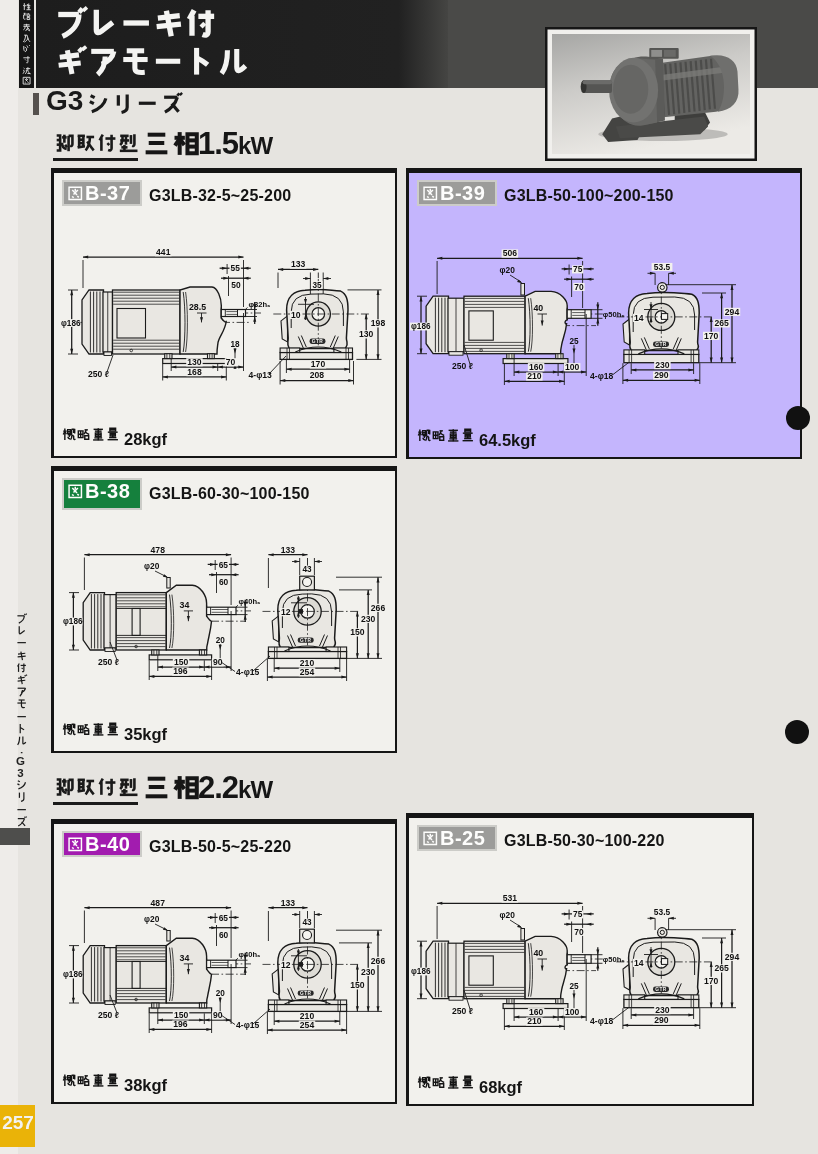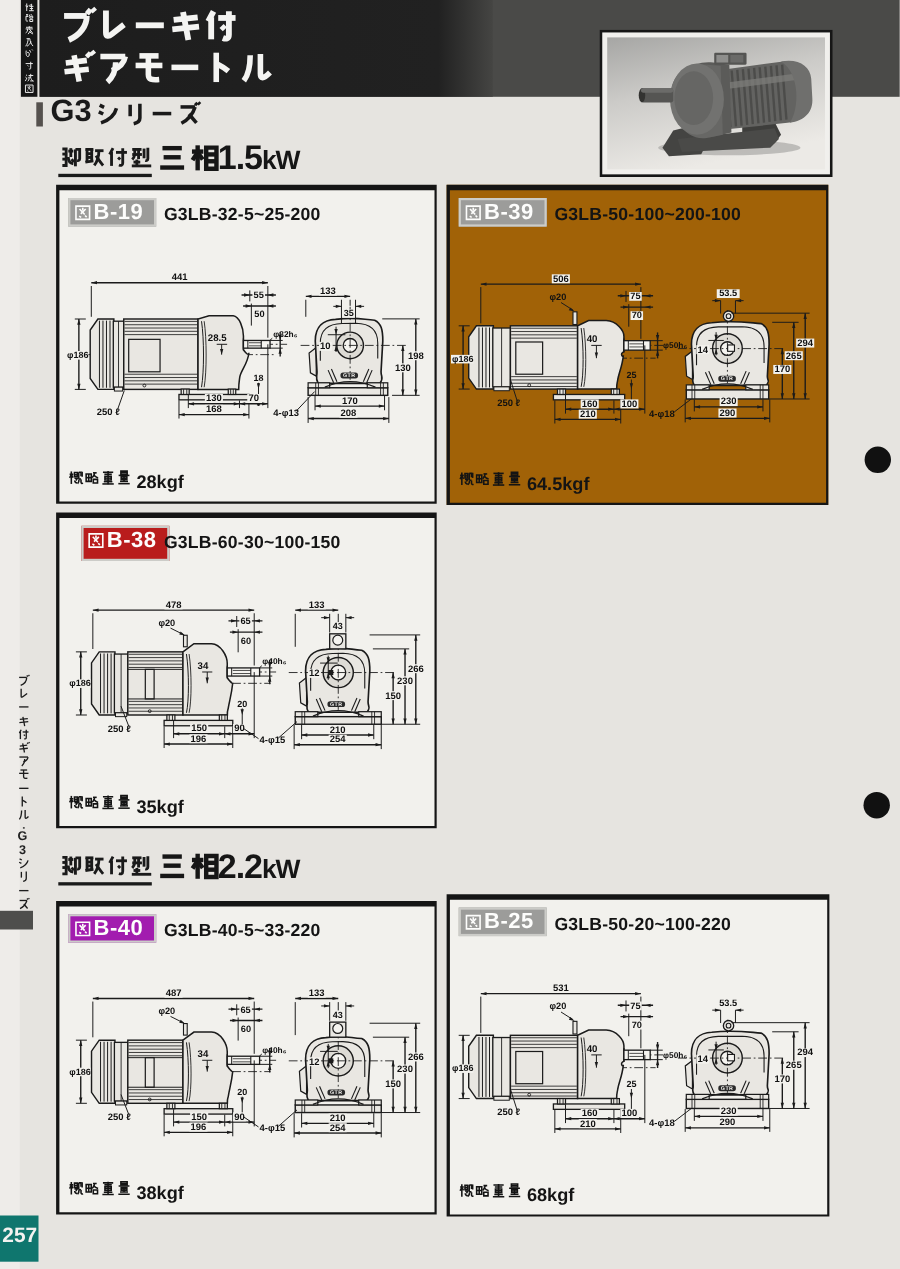--- a/index.html
+++ b/index.html
@@ -387,21 +387,21 @@
     </svg></div>
 <div style="position:absolute;left:15.5px;top:803.6px;line-height:0"><svg width="11.3" height="11.3" style="color:#1c1c1c;--sw:12;overflow:visible">
       <use href="#g30fc" x="0" y="0" width="11.3" height="11.3"></use>
     </svg></div>
 <div style="position:absolute;left:15.5px;top:815.8px;line-height:0"><svg width="11.3" height="11.3" style="color:#1c1c1c;--sw:12;overflow:visible">
       <use href="#g30ba" x="0" y="0" width="11.3" height="11.3"></use>
     </svg></div>
 
 <div style="position:absolute;left:0;top:828px;width:30px;height:17px;background:#4e4e4c"></div>
 
-<div style="position:absolute;left:0;top:1105px;width:35px;height:42px;background:#0f766e"><svg width="35" height="42">
+<div style="position:absolute;left:0;top:1105px;width:35px;height:42px;background:#eab308"><svg width="35" height="42">
       <text x="18" y="24" text-anchor="middle" font-family="Liberation Sans" font-size="19" font-weight="700" fill="#f2f2f0">257</text>
     </svg></div>
 
 <svg width="212" height="134" viewBox="0 0 212 134" style="position:absolute;left:545px;top:27px">
     <defs>
       <linearGradient id="pbg" x1="0" y1="0" x2="0.35" y2="1">
         <stop offset="0" stop-color="#a6a6a4"></stop>
         <stop offset="0.45" stop-color="#cccbc8"></stop>
         <stop offset="1" stop-color="#eceae6"></stop>
       </linearGradient>
@@ -478,21 +478,21 @@
       <use href="#g76f8" x="29.4" y="0" width="29" height="29"></use>
     </svg></div>
 <div style="position:absolute;left:198px;top:772px;font:700 31px/31px &quot;Liberation Sans&quot;,sans-serif;color:#161616;letter-spacing:-1px">2.2<span style="font-size:24px">kW</span></div>
 
 <div style="position:absolute;left:51px;top:168px;width:346px;height:290px;background:#f2f1ed;border:solid #151515;border-width:5px 2.5px 2.5px 3px;box-sizing:border-box">
 
 <div style="position:absolute;left:8px;top:7px;width:80px;height:26px;background:#9c9c9a;border:2.5px solid #ccccc8;box-sizing:border-box">
       <div style="position:absolute;left:3px;top:2.5px;line-height:0"><svg width="16.5" height="16.5" style="color:#fdfdfc;--sw:10;overflow:visible">
           <use href="#g56f3" x="0" y="0" width="16.5" height="16.5"></use>
         </svg></div>
-      <div style="position:absolute;left:21px;top:-2px;font:700 20px/26px &quot;Liberation Sans&quot;,sans-serif;color:#fdfdfc;letter-spacing:0.5px">B-19</div>
+      <div style="position:absolute;left:21px;top:-2px;font:700 20px/26px &quot;Liberation Sans&quot;,sans-serif;color:#fdfdfc;letter-spacing:0.5px">B-37</div>
     </div>
 
 <div style="position:absolute;left:95px;top:11.5px;font:700 16px/22px &quot;Liberation Sans&quot;,sans-serif;color:#141414;letter-spacing:0.2px">G3LB-32-5~25-200</div>
 
 <svg width="346" height="290" viewBox="0 0 346 290" style="position:absolute;left:-3px;top:-5px">
       <line x1="25" y1="154.4" x2="200" y2="154.4" stroke="#1b1b1b" stroke-width="0.8" stroke-dasharray="8,2.5,1.6,2.5"></line>
       <line x1="160" y1="145" x2="210" y2="145" stroke="#1b1b1b" stroke-width="0.8" stroke-dasharray="8,2.5,1.6,2.5"></line>
       <path d="M52.5,122 L38,122 L31,132 L31,176 L38,186 L52.5,186 Z" fill="#e9e7e2" stroke="#1b1b1b" stroke-width="1.3"></path>
       <line x1="49" y1="123.5" x2="49" y2="184.5" stroke="#1b1b1b" stroke-width="0.9"></line>
       <line x1="45.8" y1="123.5" x2="45.8" y2="184.5" stroke="#1b1b1b" stroke-width="0.9"></line>
@@ -666,30 +666,30 @@
 
 <div style="position:absolute;left:8px;top:253.5px;line-height:0"><svg width="58" height="14.5" style="color:#141414;--sw:11;overflow:visible">
         <use href="#g6982" x="0" y="0" width="14.5" height="14.5"></use>
         <use href="#g7565" x="14.5" y="0" width="14.5" height="14.5"></use>
         <use href="#g91cd" x="29" y="0" width="14.5" height="14.5"></use>
         <use href="#g91cf" x="43.5" y="0" width="14.5" height="14.5"></use>
       </svg></div>
 <div style="position:absolute;left:70px;top:258px;font:700 16.5px/17px &quot;Liberation Sans&quot;,sans-serif;color:#141414">28kgf</div>
 </div>
 
-<div style="position:absolute;left:406px;top:168px;width:347px;height:291px;background:#a16207;border:solid #151515;border-width:5px 2.5px 2.5px 3px;box-sizing:border-box">
+<div style="position:absolute;left:406px;top:168px;width:396px;height:291px;background:#c4b5fd;border:solid #151515;border-width:5px 2.5px 2.5px 3px;box-sizing:border-box">
 
 <div style="position:absolute;left:8px;top:7px;width:80px;height:26px;background:#9c9c9a;border:2.5px solid #ccccc8;box-sizing:border-box">
       <div style="position:absolute;left:3px;top:2.5px;line-height:0"><svg width="16.5" height="16.5" style="color:#fdfdfc;--sw:10;overflow:visible">
           <use href="#g56f3" x="0" y="0" width="16.5" height="16.5"></use>
         </svg></div>
       <div style="position:absolute;left:21px;top:-2px;font:700 20px/26px &quot;Liberation Sans&quot;,sans-serif;color:#fdfdfc;letter-spacing:0.5px">B-39</div>
     </div>
 
-<div style="position:absolute;left:95px;top:11.5px;font:700 16px/22px &quot;Liberation Sans&quot;,sans-serif;color:#141414;letter-spacing:0.2px">G3LB-50-100~200-100</div>
+<div style="position:absolute;left:95px;top:11.5px;font:700 16px/22px &quot;Liberation Sans&quot;,sans-serif;color:#141414;letter-spacing:0.2px">G3LB-50-100~200-150</div>
 
 <svg width="347" height="291" viewBox="0 0 347 291" style="position:absolute;left:-3px;top:-5px">
       <line x1="10" y1="157.6" x2="190" y2="157.6" stroke="#1b1b1b" stroke-width="0.8" stroke-dasharray="8,2.5,1.6,2.5"></line>
       <line x1="145" y1="146" x2="200" y2="146" stroke="#1b1b1b" stroke-width="0.8" stroke-dasharray="8,2.5,1.6,2.5"></line>
       <path d="M42.5,128.2 L27.1,128.2 L20.1,138.2 L20.1,175.7 L27.1,185.7 L42.5,185.7 Z" fill="#e9e7e2" stroke="#1b1b1b" stroke-width="1.3"></path>
       <line x1="39" y1="129.7" x2="39" y2="184.2" stroke="#1b1b1b" stroke-width="0.9"></line>
       <line x1="35.8" y1="129.7" x2="35.8" y2="184.2" stroke="#1b1b1b" stroke-width="0.9"></line>
       <line x1="32.6" y1="129.7" x2="32.6" y2="184.2" stroke="#1b1b1b" stroke-width="0.9"></line>
       <line x1="29.4" y1="129.7" x2="29.4" y2="184.2" stroke="#1b1b1b" stroke-width="0.9"></line>
       <rect x="42" y="130.2" width="16" height="53.5" fill="#e9e7e2" stroke="#1b1b1b" stroke-width="1.2"></rect>
@@ -866,21 +866,21 @@
         <use href="#g6982" x="0" y="0" width="14.5" height="14.5"></use>
         <use href="#g7565" x="14.5" y="0" width="14.5" height="14.5"></use>
         <use href="#g91cd" x="29" y="0" width="14.5" height="14.5"></use>
         <use href="#g91cf" x="43.5" y="0" width="14.5" height="14.5"></use>
       </svg></div>
 <div style="position:absolute;left:70px;top:259px;font:700 16.5px/17px &quot;Liberation Sans&quot;,sans-serif;color:#141414">64.5kgf</div>
 </div>
 
 <div style="position:absolute;left:51px;top:466px;width:346px;height:287px;background:#f2f1ed;border:solid #151515;border-width:5px 2.5px 2.5px 3px;box-sizing:border-box">
 
-<div style="position:absolute;left:20px;top:7px;width:80px;height:32px;background:#b91c1c;border:2.5px solid #ccccc8;box-sizing:border-box">
+<div style="position:absolute;left:8px;top:7px;width:80px;height:32px;background:#15803d;border:2.5px solid #ccccc8;box-sizing:border-box">
       <div style="position:absolute;left:3px;top:2.5px;line-height:0"><svg width="16.5" height="16.5" style="color:#fdfdfc;--sw:10;overflow:visible">
           <use href="#g56f3" x="0" y="0" width="16.5" height="16.5"></use>
         </svg></div>
       <div style="position:absolute;left:21px;top:-2px;font:700 20px/26px &quot;Liberation Sans&quot;,sans-serif;color:#fdfdfc;letter-spacing:0.5px">B-38</div>
     </div>
 
 <div style="position:absolute;left:95px;top:11.5px;font:700 16px/22px &quot;Liberation Sans&quot;,sans-serif;color:#141414;letter-spacing:0.2px">G3LB-60-30~100-150</div>
 
 <svg width="346" height="287" viewBox="0 0 346 287" style="position:absolute;left:-3px;top:-5px">
       <line x1="14" y1="155.2" x2="195" y2="155.2" stroke="#1b1b1b" stroke-width="0.8" stroke-dasharray="8,2.5,1.6,2.5"></line>
@@ -1083,21 +1083,21 @@
 
 <div style="position:absolute;left:51px;top:819px;width:346px;height:285px;background:#f2f1ed;border:solid #151515;border-width:5px 2.5px 2.5px 3px;box-sizing:border-box">
 
 <div style="position:absolute;left:8px;top:7px;width:80px;height:26px;background:#a21caf;border:2.5px solid #ccccc8;box-sizing:border-box">
       <div style="position:absolute;left:3px;top:2.5px;line-height:0"><svg width="16.5" height="16.5" style="color:#fdfdfc;--sw:10;overflow:visible">
           <use href="#g56f3" x="0" y="0" width="16.5" height="16.5"></use>
         </svg></div>
       <div style="position:absolute;left:21px;top:-2px;font:700 20px/26px &quot;Liberation Sans&quot;,sans-serif;color:#fdfdfc;letter-spacing:0.5px">B-40</div>
     </div>
 
-<div style="position:absolute;left:95px;top:11.5px;font:700 16px/22px &quot;Liberation Sans&quot;,sans-serif;color:#141414;letter-spacing:0.2px">G3LB-40-5~33-220</div>
+<div style="position:absolute;left:95px;top:11.5px;font:700 16px/22px &quot;Liberation Sans&quot;,sans-serif;color:#141414;letter-spacing:0.2px">G3LB-50-5~25-220</div>
 
 <svg width="346" height="285" viewBox="0 0 346 285" style="position:absolute;left:-3px;top:-5px">
       <line x1="14" y1="155.2" x2="195" y2="155.2" stroke="#1b1b1b" stroke-width="0.8" stroke-dasharray="8,2.5,1.6,2.5"></line>
       <line x1="150" y1="144.9" x2="200" y2="144.9" stroke="#1b1b1b" stroke-width="0.8" stroke-dasharray="8,2.5,1.6,2.5"></line>
       <path d="M53.5,126.6 L39.2,126.6 L32.2,136.6 L32.2,174 L39.2,184 L53.5,184 Z" fill="#e9e7e2" stroke="#1b1b1b" stroke-width="1.3"></path>
       <line x1="50" y1="128.1" x2="50" y2="182.5" stroke="#1b1b1b" stroke-width="0.9"></line>
       <line x1="46.8" y1="128.1" x2="46.8" y2="182.5" stroke="#1b1b1b" stroke-width="0.9"></line>
       <line x1="43.6" y1="128.1" x2="43.6" y2="182.5" stroke="#1b1b1b" stroke-width="0.9"></line>
       <line x1="40.4" y1="128.1" x2="40.4" y2="182.5" stroke="#1b1b1b" stroke-width="0.9"></line>
       <rect x="53" y="128.6" width="12.2" height="53.4" fill="#e9e7e2" stroke="#1b1b1b" stroke-width="1.2"></rect>
@@ -1293,21 +1293,21 @@
 
 <div style="position:absolute;left:406px;top:813px;width:348px;height:293px;background:#f2f1ed;border:solid #151515;border-width:5px 2.5px 2.5px 3px;box-sizing:border-box">
 
 <div style="position:absolute;left:8px;top:7px;width:80px;height:26px;background:#9c9c9a;border:2.5px solid #ccccc8;box-sizing:border-box">
       <div style="position:absolute;left:3px;top:2.5px;line-height:0"><svg width="16.5" height="16.5" style="color:#fdfdfc;--sw:10;overflow:visible">
           <use href="#g56f3" x="0" y="0" width="16.5" height="16.5"></use>
         </svg></div>
       <div style="position:absolute;left:21px;top:-2px;font:700 20px/26px &quot;Liberation Sans&quot;,sans-serif;color:#fdfdfc;letter-spacing:0.5px">B-25</div>
     </div>
 
-<div style="position:absolute;left:95px;top:11.5px;font:700 16px/22px &quot;Liberation Sans&quot;,sans-serif;color:#141414;letter-spacing:0.2px">G3LB-50-20~100-220</div>
+<div style="position:absolute;left:95px;top:11.5px;font:700 16px/22px &quot;Liberation Sans&quot;,sans-serif;color:#141414;letter-spacing:0.2px">G3LB-50-30~100-220</div>
 
 <svg width="348" height="293" viewBox="0 0 348 293" style="position:absolute;left:-3px;top:-5px">
       <line x1="10" y1="157.6" x2="190" y2="157.6" stroke="#1b1b1b" stroke-width="0.8" stroke-dasharray="8,2.5,1.6,2.5"></line>
       <line x1="145" y1="146" x2="200" y2="146" stroke="#1b1b1b" stroke-width="0.8" stroke-dasharray="8,2.5,1.6,2.5"></line>
       <path d="M42.5,128.2 L27.1,128.2 L20.1,138.2 L20.1,175.7 L27.1,185.7 L42.5,185.7 Z" fill="#e9e7e2" stroke="#1b1b1b" stroke-width="1.3"></path>
       <line x1="39" y1="129.7" x2="39" y2="184.2" stroke="#1b1b1b" stroke-width="0.9"></line>
       <line x1="35.8" y1="129.7" x2="35.8" y2="184.2" stroke="#1b1b1b" stroke-width="0.9"></line>
       <line x1="32.6" y1="129.7" x2="32.6" y2="184.2" stroke="#1b1b1b" stroke-width="0.9"></line>
       <line x1="29.4" y1="129.7" x2="29.4" y2="184.2" stroke="#1b1b1b" stroke-width="0.9"></line>
       <rect x="42" y="130.2" width="16" height="53.5" fill="#e9e7e2" stroke="#1b1b1b" stroke-width="1.2"></rect>

